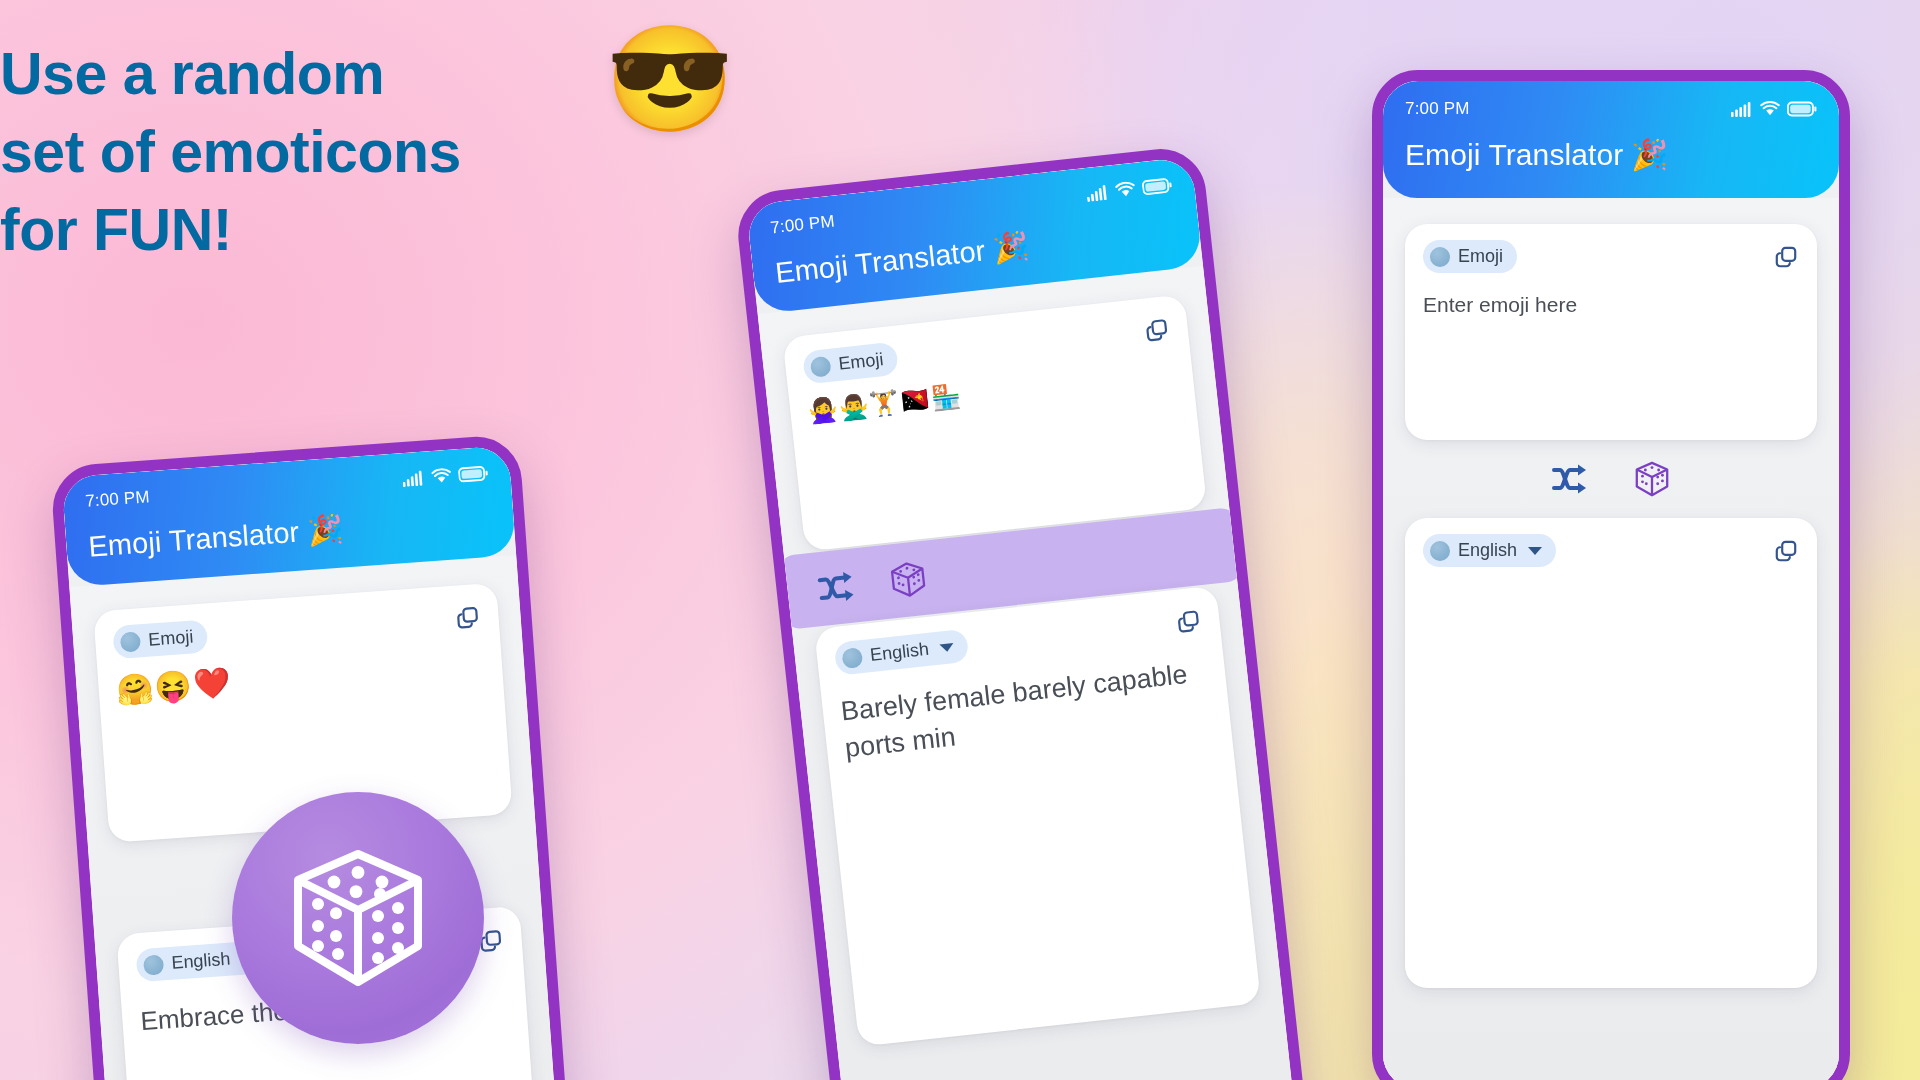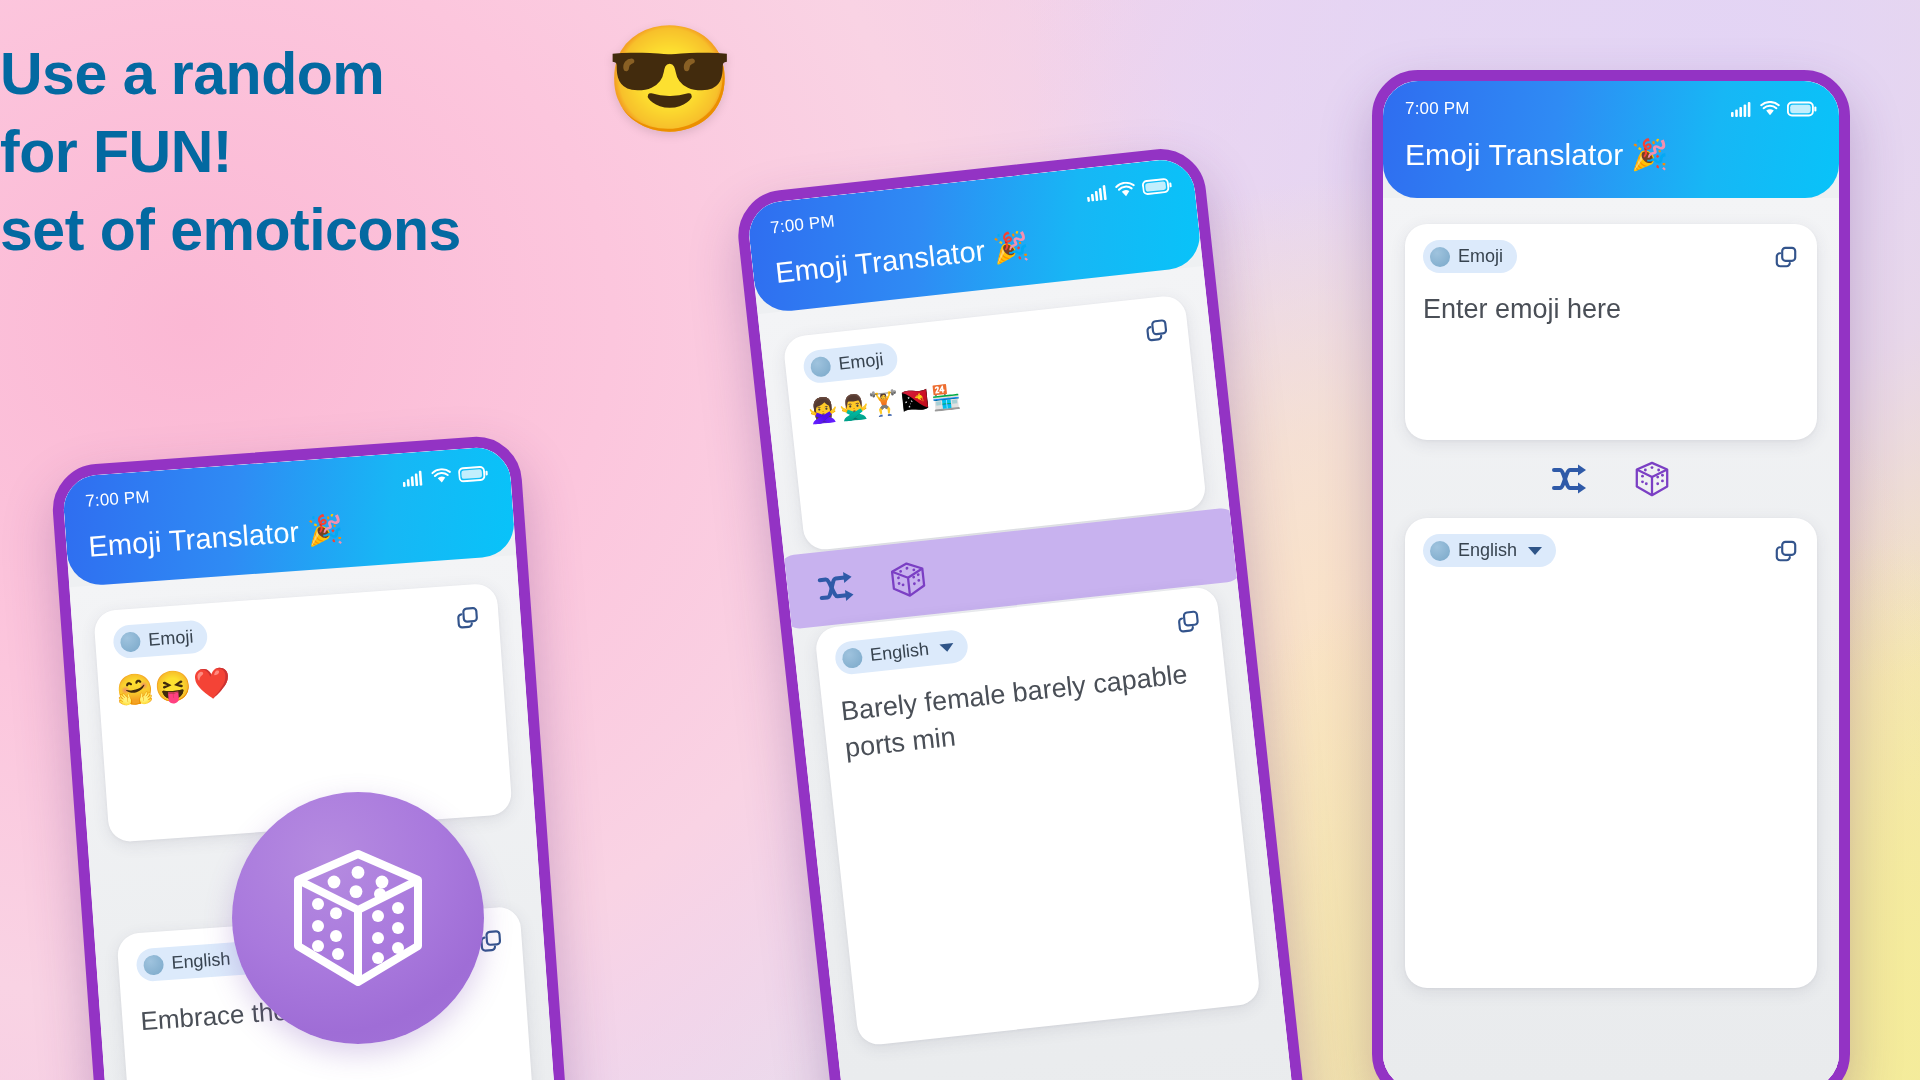--- a/index.html
+++ b/index.html
@@ -131,21 +131,21 @@
   .chip-label { font-size: 18px; color: #37434f; white-space: nowrap; }
   .chip-caret {
     width: 0; height: 0;
     border-left: 7px solid transparent;
     border-right: 7px solid transparent;
     border-top: 8px solid #2f5588;
     margin-left: 3px;
   }
   .card-text {
     margin-top: 18px;
-    font-size: 27px;
+    font-size: 21px;
     color: #4a4f57;
     line-height: 1.38;
   }
   .card-emojis {
     margin-top: 14px;
     font-size: 24px;
     letter-spacing: 1px;
     line-height: 1.2;
   }
 
@@ -223,22 +223,22 @@
     box-shadow: 0 10px 28px rgba(120,70,180,0.25);
   }
 
   .act-icon { display: inline-flex; align-items: center; justify-content: center; }
 </style>
 </head>
 <body>
 
 <div class="headline">
   <span class="headline-line">Use a random</span>
+  <span class="headline-line">set of emoticons</span>
   <span class="headline-line">for FUN!</span>
-  <span class="headline-line">set of emoticons</span>
 </div>
 <div class="sunglasses-emoji">😎</div>
 
 <div class="phone" id="phone-right">
   <div class="phone-screen">
 
     <div class="app-bar">
       <div class="status-row">
         <div class="status-time">7:00 PM</div>
         <div class="status-icons">

